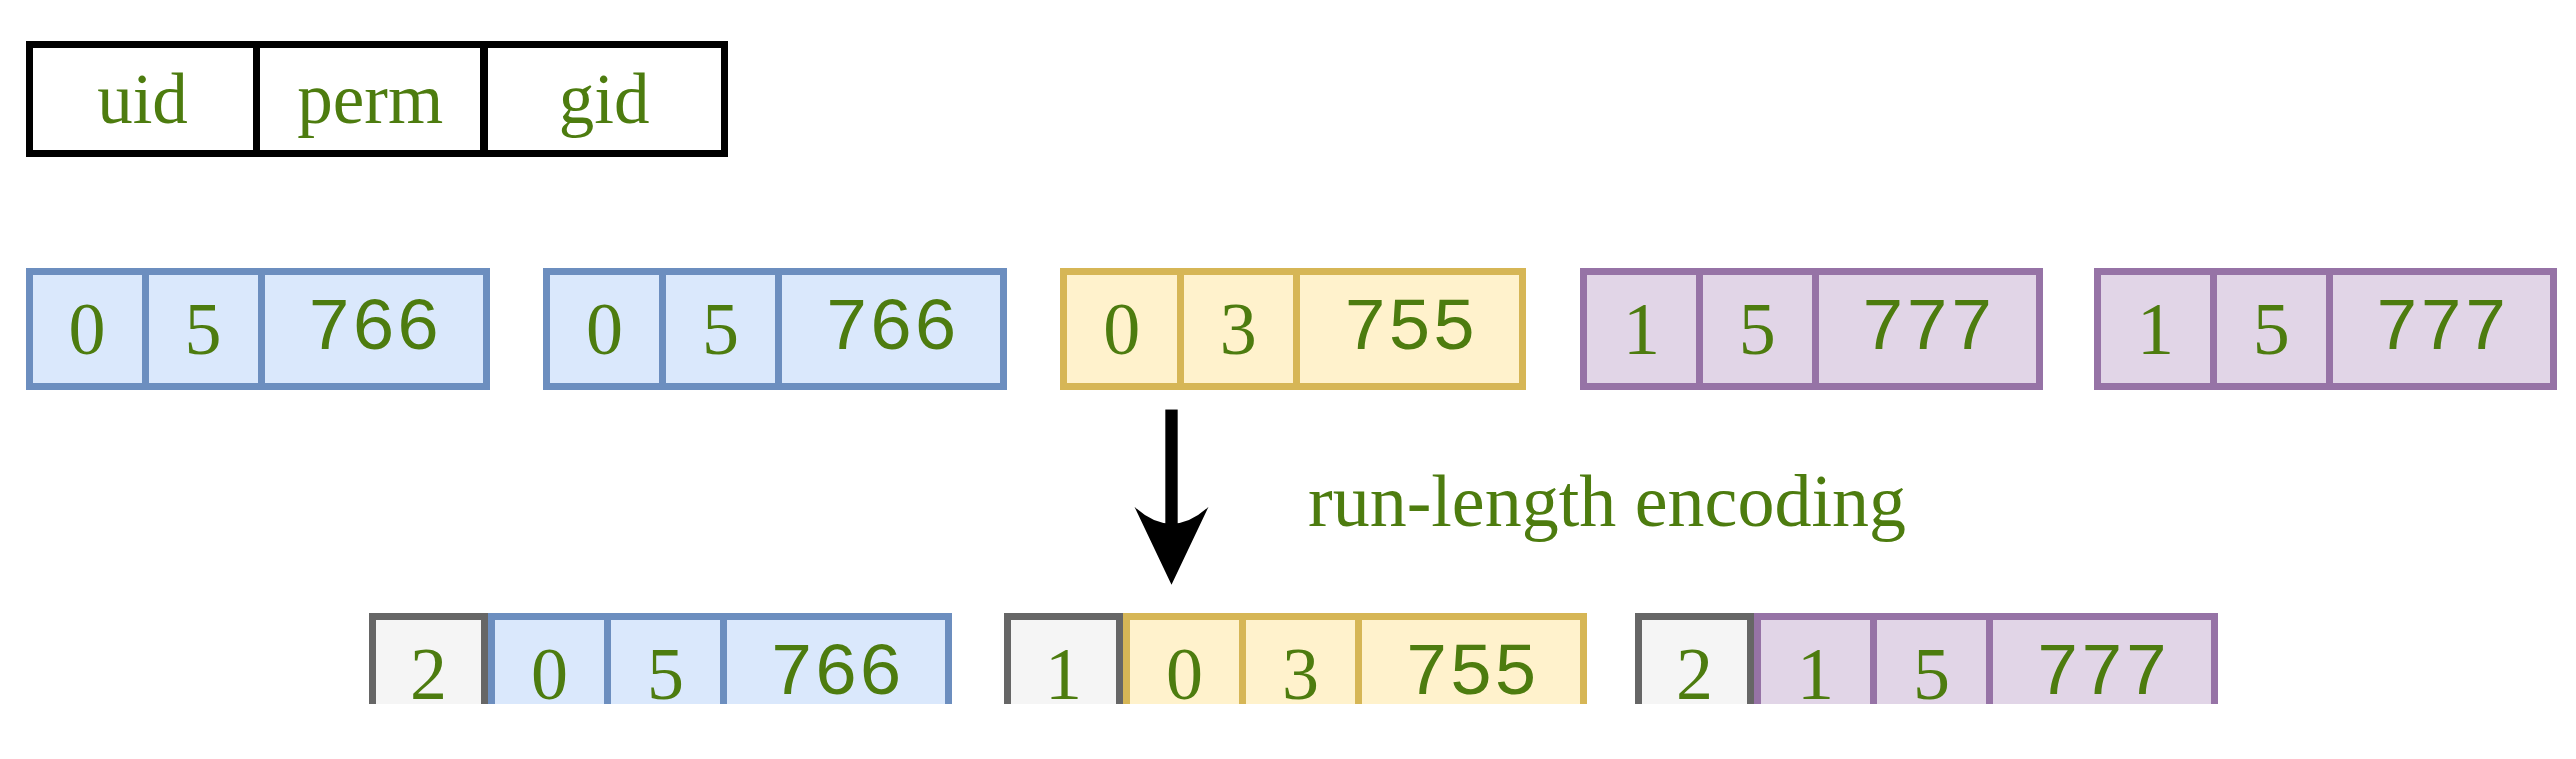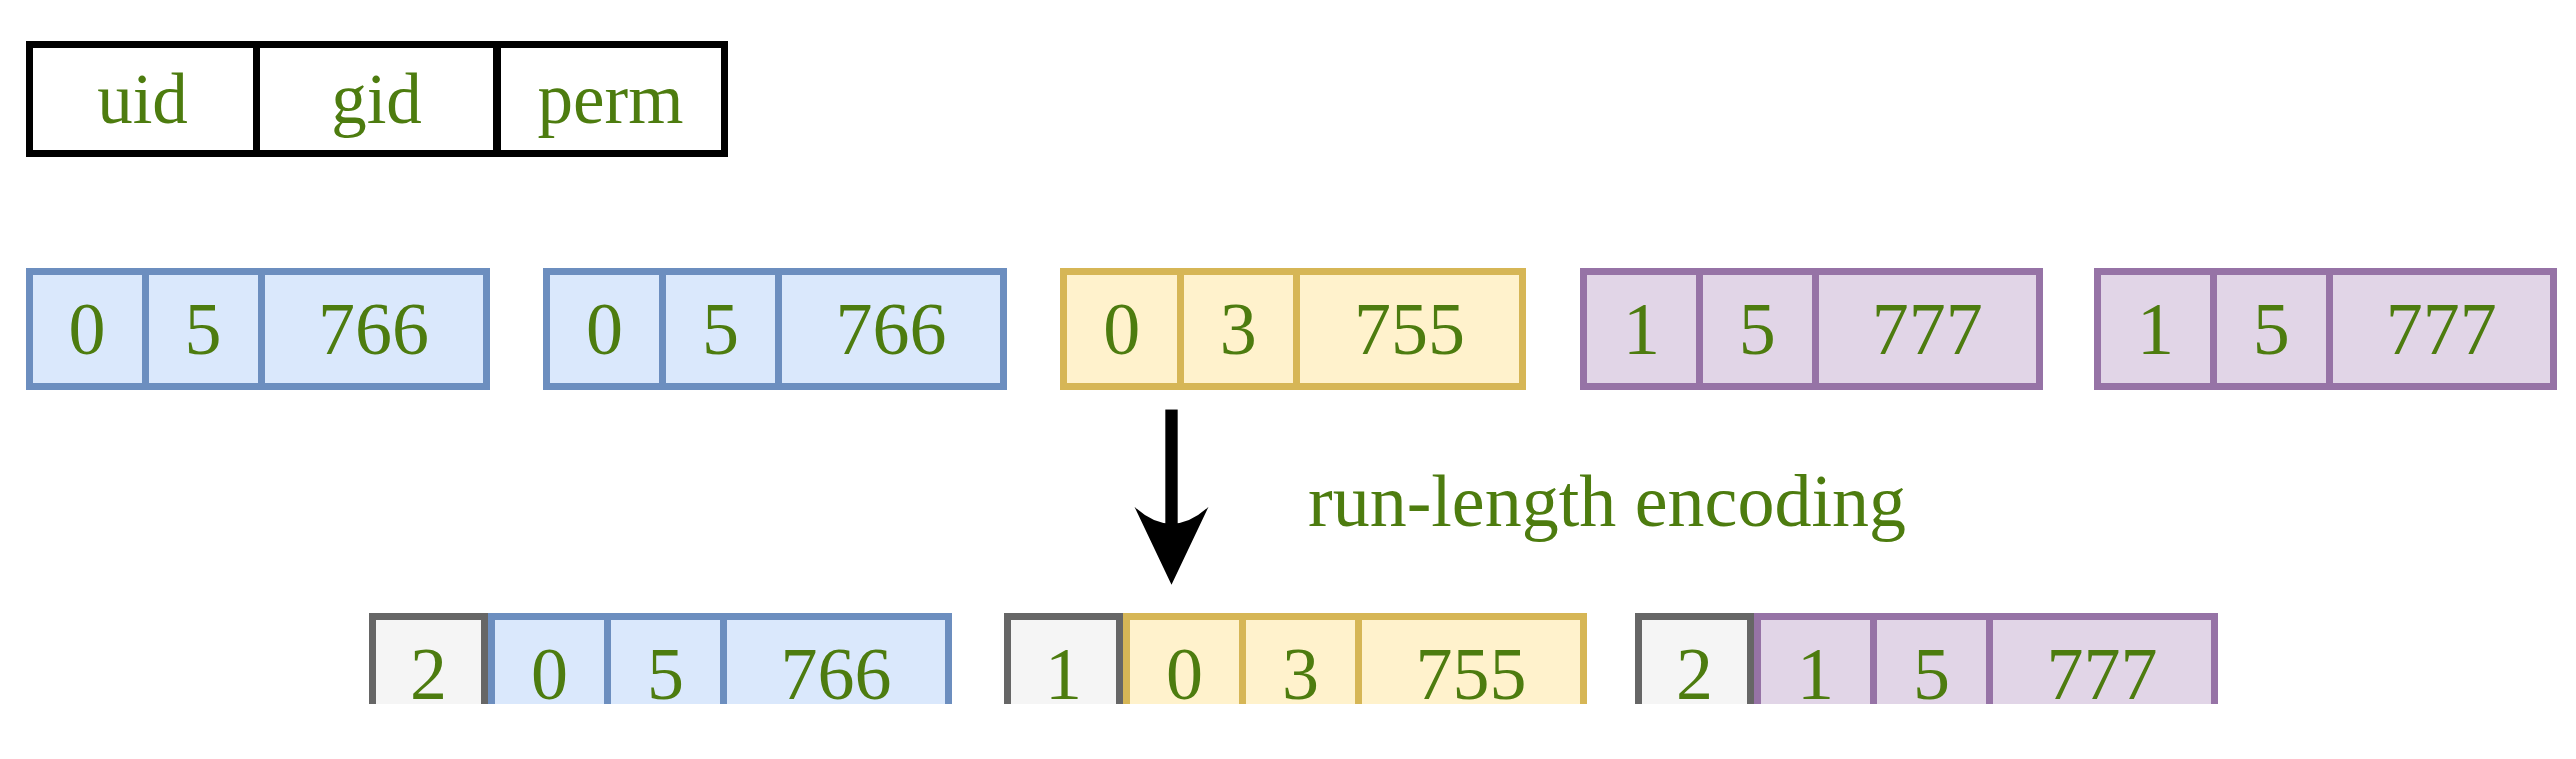--- a/index.html
+++ b/index.html
@@ -26,21 +26,21 @@
     height: 122px;
   }
   .record .cell {
     display: flex;
     align-items: center;
     justify-content: center;
     font-size: 74px;
     line-height: 1;
   }
   .cell.w1 { flex: 1 1 0; }
-  .cell.w2 { flex: 2 1 0; }
+  .cell.w2 { flex: 2 1 0; font-family: Liberation Mono, monospace; }
 
   .record.blue   { border-color: var(--blue-stroke);   background: var(--blue-stroke); }
   .record.blue .cell   { background: var(--blue-fill); }
   .record.yellow { border-color: var(--yellow-stroke); background: var(--yellow-stroke); }
   .record.yellow .cell { background: var(--yellow-fill); }
   .record.purple { border-color: var(--purple-stroke); background: var(--purple-stroke); }
   .record.purple .cell { background: var(--purple-fill); }
 
   
   .legend {
@@ -97,22 +97,22 @@
   }
   .encoded .record { width: 464px; }
 </style>
 </head>
 <body>
 
 <div class="canvas">
 
   <div class="legend abs">
     <div class="cell lw1">uid</div>
+    <div class="cell lw1">perm</div>
     <div class="cell lw2">gid</div>
-    <div class="cell lw1">perm</div>
   </div>
 
   <div id="rec0" class="record blue abs">
     <div class="cell w1">0</div>
     <div class="cell w1">5</div>
     <div class="cell w2">766</div>
   </div>
 
   <div id="rec1" class="record blue abs">
     <div class="cell w1">0</div>

